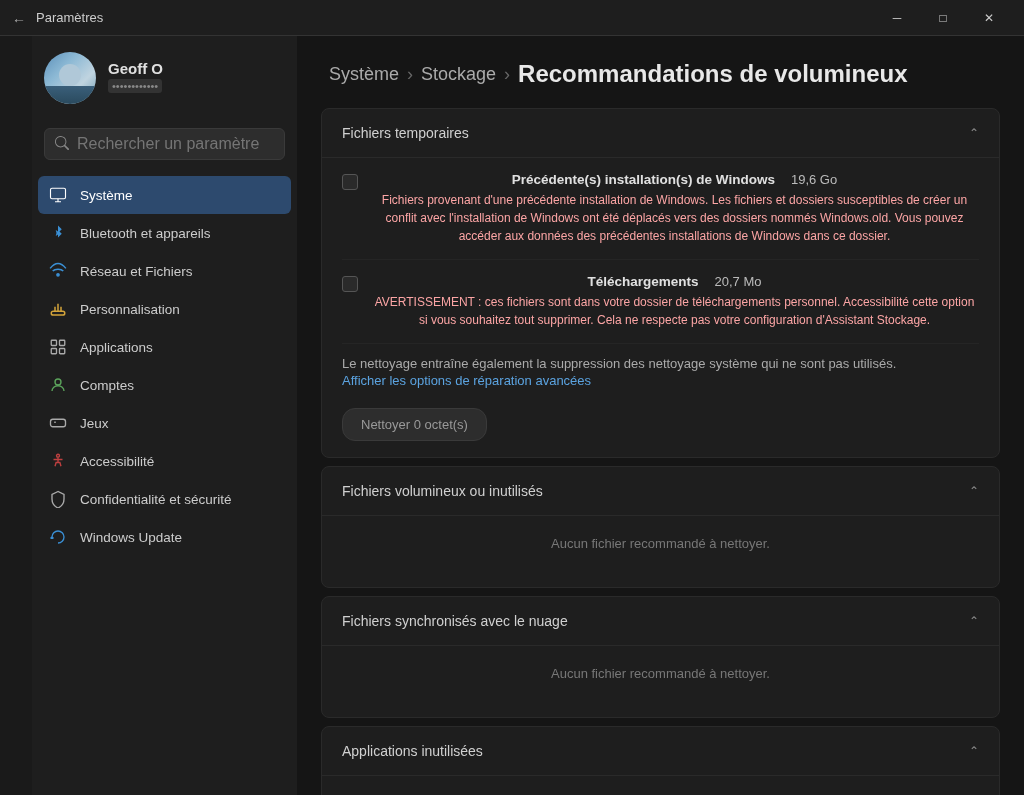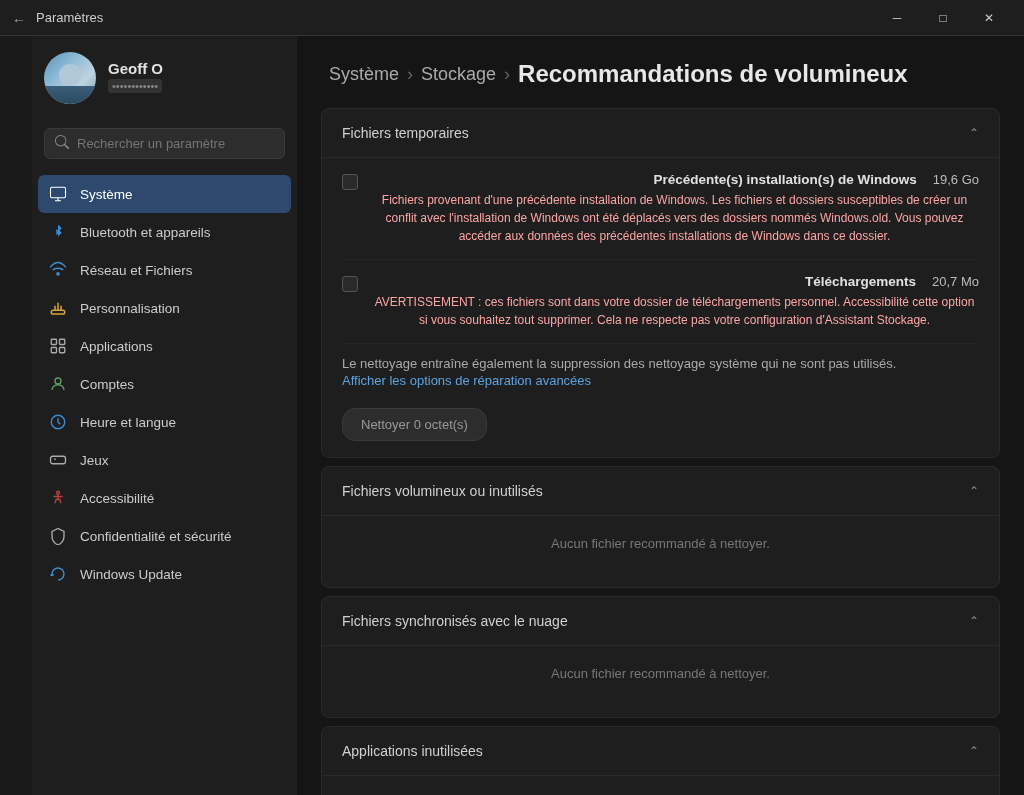--- a/index.html
+++ b/index.html
@@ -146,21 +146,21 @@
       display: flex;
       align-items: center;
       padding: 6px 10px;
       gap: 8px;
     }
     .search-box input {
       background: transparent;
       border: none;
       outline: none;
       color: #f97316;
-      font-size: 13px;
+      font-size: 16px;
       flex: 1;
     }
     .search-icon-svg {
       color: #888;
       font-size: 13px;
     }
 
     
     .nav-list {
       list-style: none;
@@ -279,21 +279,21 @@
       height: 16px;
       border: 1px solid #555;
       background: #2a2a2a;
       border-radius: 3px;
       flex-shrink: 0;
       margin-top: 2px;
     }
     .file-details { flex: 1; }
     .file-name-row {
       display: flex;
-      justify-content: flex-end;
+      justify-content: center;
       align-items: flex-start;
       margin-bottom: 4px;
     }
     .file-name {
       font-size: 13.5px;
       font-weight: 600;
       color: #e0e0e0;
     }
     .file-size {
       font-size: 13px;
@@ -440,29 +440,20 @@
       <li class="nav-item">
         <span class="nav-icon">
           <svg viewBox="0 0 24 24" fill="none" stroke="#5ba35b" stroke-width="1.8">
             <circle cx="12" cy="8" r="4"></circle>
             <path d="M4 20c0-4 3.6-7 8-7s8 3 8 7"></path>
           </svg>
         </span>
         <span>Comptes</span>
       </li>
 
-      <li class="nav-item">
-        <span class="nav-icon">
-          <svg viewBox="0 0 24 24" fill="none" stroke="#3a8fd4" stroke-width="1.8">
-            <circle cx="12" cy="12" r="9"></circle>
-            <path d="M12 7v5l3 3"></path>
-          </svg>
-        </span>
-        <span>Heure et langue</span>
-      </li>
 
       <li class="nav-item">
         <span class="nav-icon">
           <svg viewBox="0 0 24 24" fill="none" stroke="#aaa" stroke-width="1.8">
             <rect x="2" y="7" width="20" height="10" rx="3"></rect>
             <path d="M7 11h2m-1-1v2M16 11h.01M14.5 12.5h.01"></path>
           </svg>
         </span>
         <span>Jeux</span>
       </li>

